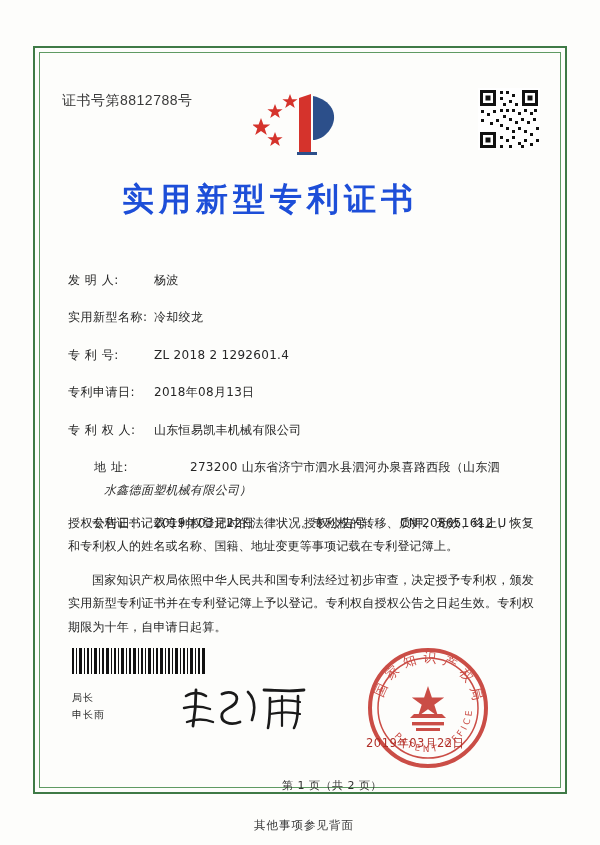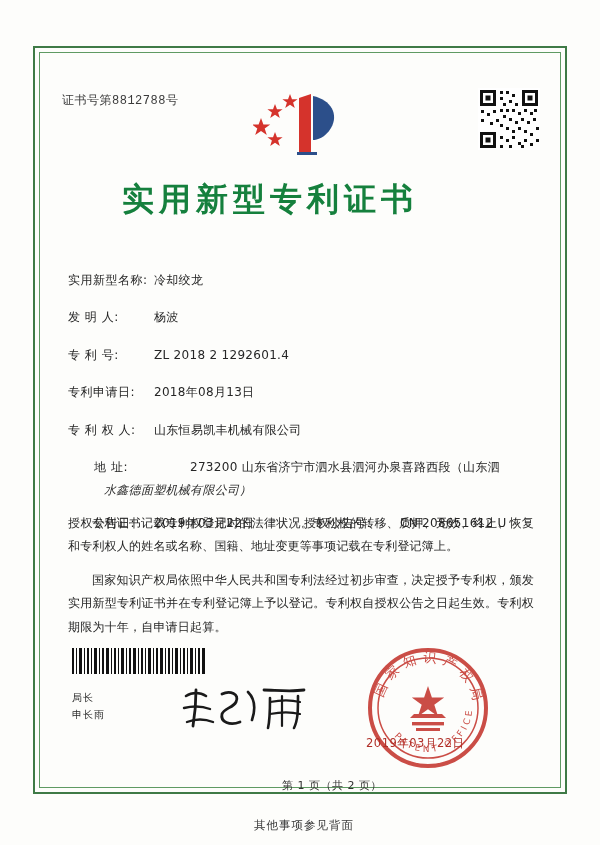--- a/index.html
+++ b/index.html
@@ -48,24 +48,24 @@
   }
   .corner.tl { left: 33px; top: 46px; border-right: none; border-bottom: none; }
   .corner.tr { left: 551px; top: 46px; border-left: none; border-bottom: none; }
   .corner.bl { left: 33px; top: 778px; border-right: none; border-top: none; }
   .corner.br { left: 551px; top: 778px; border-left: none; border-top: none; }
 
   
   .cert-no {
     position: absolute;
     left: 62px; top: 92px;
-    font-size: 12px;
+    font-size: 14px;
     letter-spacing: 0.5px;
     color: #3a3a3a;
-    font-family: Liberation Mono, monospace;
+    font-family: Liberation Sans, sans-serif;
   }
 
   
   .logo {
     position: absolute;
     left: 253px; top: 88px;
     width: 94px; height: 72px;
   }
 
   
@@ -77,21 +77,21 @@
 
   
   .title {
     position: absolute;
     left: 0; top: 178px;
     width: 540px;
     text-align: center;
     font-size: 32px;
     font-weight: bold;
     letter-spacing: 5px;
-    color: #15803d;
+    color: #1d4ed8;
     font-family: "DejaVu Sans", "Liberation Sans", sans-serif;
   }
 
   
   .fields {
     position: absolute;
     left: 68px; top: 272px;
     width: 468px;
   }
   .row {
@@ -294,27 +294,27 @@
         <rect x="31" y="57" width="3" height="3"></rect>
       <rect x="43" y="57" width="3" height="3"></rect>
     </g>
   </svg>
 
   <div class="title">实用新型专利证书</div>
 
   <div class="fields">
 
     <div class="row">
+      <div class="lbl">发 明 人:</div>
+      <div class="val">杨波</div>
+    </div>
+
+    <div class="row">
       <div class="lbl">实用新型名称:</div>
       <div class="val">冷却绞龙</div>
-    </div>
-
-    <div class="row">
-      <div class="lbl">发 明 人:</div>
-      <div class="val">杨波</div>
     </div>
 
     <div class="row">
       <div class="lbl">专 利 号:</div>
       <div class="val">ZL 2018 2 1292601.4</div>
     </div>
 
     <div class="row">
       <div class="lbl">专利申请日:</div>
       <div class="val">2018年08月13日</div>

